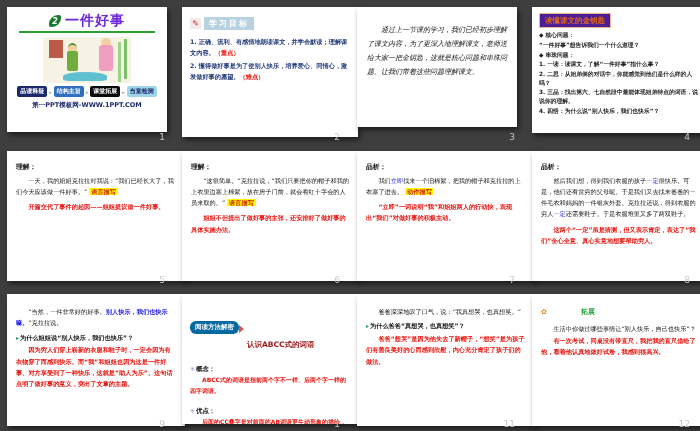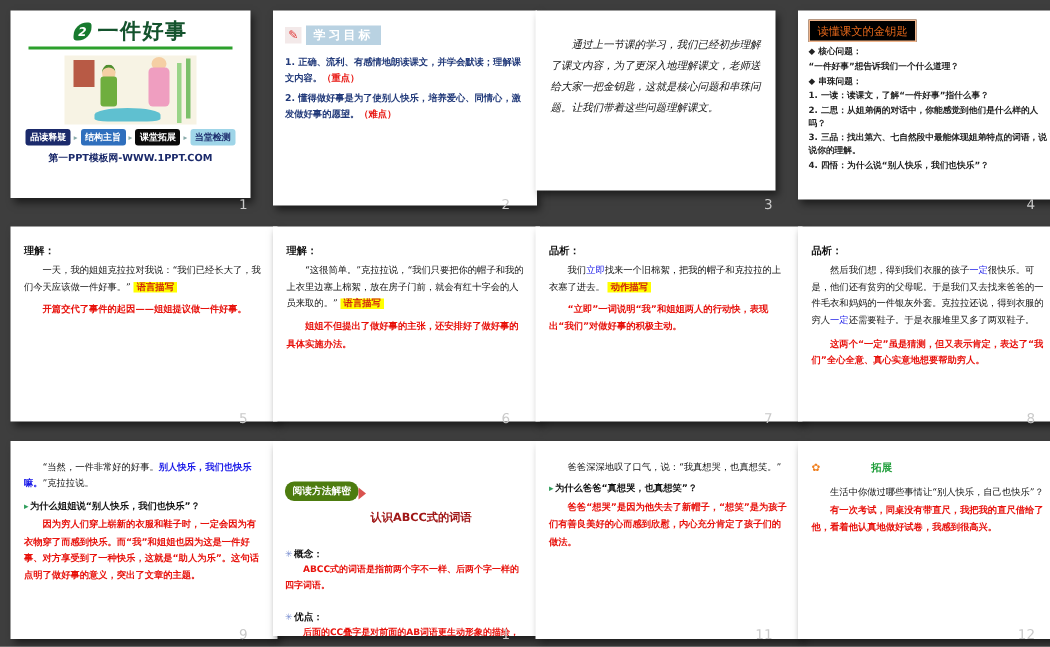--- a/index.html
+++ b/index.html
@@ -15,21 +15,21 @@
   .red{color:#e8120c;}
   .blue{color:#1a1ae8;}
   .tag{background:#ffff00;color:#d02010;font-weight:bold;padding:0 2px;white-space:nowrap;}
   .para{text-indent:2em;}
 
   
   .s1{padding-top:5px;text-align:center;}
   .s1row{display:flex;justify-content:center;align-items:center;gap:4px;}
   .logo{width:12px;height:12px;background:#177a2e;border-radius:9px 2px 9px 2px;display:flex;
         align-items:center;justify-content:center;color:#fff;font-size:8px;font-style:italic;font-weight:bold;}
-  .title1{color:#14532d;font-size:14px;font-weight:bold;letter-spacing:1px;font-family:Liberation Mono, monospace;}
+  .title1{color:#6d28d9;font-size:14px;font-weight:bold;letter-spacing:1px;font-family:Liberation Mono, monospace;}
   .gline{height:2px;background:#2ca02c;margin:1px 12px 0;}
   .illus{position:relative;width:88px;height:46px;margin:4px auto 3px;background:#f7f3e4;}
   .il-win{position:absolute;left:6px;top:3px;width:14px;height:18px;background:#b85a45;}
   .il-boy{position:absolute;left:24px;top:14px;width:11px;height:20px;background:#6fae3e;border-radius:2px;}
   .il-boy-head{position:absolute;left:25px;top:6px;width:9px;height:9px;border-radius:50%;background:#f5cfa4;border-top:2px solid #4f8f2f;}
   .il-girl{position:absolute;right:18px;top:8px;width:14px;height:26px;background:#ef9ec0;border-radius:3px;}
   .il-girl-head{position:absolute;right:20px;top:1px;width:10px;height:9px;border-radius:50%;background:#f5cfa4;}
   .il-table{position:absolute;left:20px;bottom:2px;width:44px;height:9px;background:#5fc0d0;border-radius:50% 50% 20% 20%;}
   .il-bamboo{position:absolute;right:4px;top:2px;width:3px;height:40px;background:#7cc06a;box-shadow:-6px 3px 0 #9ad488;}
   .btnrow{display:flex;justify-content:center;align-items:center;gap:2px;margin-top:2px;}
@@ -44,39 +44,39 @@
   .hicon{width:11px;height:11px;background:#f3e9e9;color:#e03030;font-size:8px;line-height:11px;text-align:center;}
   .hlabel{background:#b9d2e2;color:#ffffff;font-weight:bold;font-size:8px;padding:1px 5px;letter-spacing:2px;}
   .goals{color:#223a7a;font-weight:bold;font-size:6.2px;line-height:1.8;}
   .goals p{margin:0 0 2px;}
 
   
   .s3{padding:16px 10px 0;font-size:7px;line-height:2;color:#111;font-style:italic;}
 
   
   .s4{padding:6px 7px 0;font-size:5.8px;line-height:1.5;color:#222;font-weight:bold;}
-  .keybox{display:inline-block;border:1px solid #f0b48a;background:#000000;color:#e2661a;
-          font-size:7.5px;font-weight:normal;padding:1px 5px;margin-bottom:3px;}
+  .keybox{display:inline-block;border:1px solid #f0b48a;background:#4c1d95;color:#e2661a;
+          font-size:7.5px;font-weight:bold;padding:1px 5px;margin-bottom:3px;}
   .s4 p{margin:0 0 1px;}
 
   
   .sx{padding:10px 9px 0;font-size:6.2px;line-height:1.8;color:#111;}
   .sx h4{margin:0 0 2px;font-size:6.8px;color:#111;font-family:"DejaVu Serif",serif;}
   .analysis{color:#e8120c;font-weight:bold;margin-top:4px;text-indent:2em;}
 
   
   .qa{padding:12px 9px 0;font-size:6.2px;line-height:1.8;color:#111;}
   .qline{font-weight:bold;color:#111;margin-top:3px;}
   .qmark{color:#2e9e5b;font-size:6px;margin-right:1px;}
   .answer{color:#e8120c;font-weight:bold;text-indent:2em;margin-top:1px;}
 
   
   .s10{padding:10px 8px 0;}
   .hdr10{display:flex;align-items:center;gap:8px;margin-bottom:6px;}
-  .badge{position:relative;background:#4d7c0f;color:#fff;font-size:6.5px;font-weight:bold;
+  .badge{position:relative;background:#0369a1;color:#fff;font-size:6.5px;font-weight:bold;
          padding:2px 5px;border-radius:6px;white-space:nowrap;}
   .badge::after{content:"";position:absolute;right:-5px;top:4px;border-left:5px solid #d9534f;
          border-top:4px solid transparent;border-bottom:4px solid transparent;}
   .t10{color:#a01818;font-weight:bold;font-size:7.5px;margin-top:36px;}
   .s10 .bullet{color:#7a8fd0;font-size:6px;margin-right:1px;}
   .s10 .blabel{font-weight:bold;color:#111;font-size:6.4px;}
   .s10 .btext{color:#e8120c;font-weight:bold;font-size:6px;line-height:1.7;text-indent:2em;margin:0 0 2px;}
 
   
   .hdr12{display:flex;align-items:center;gap:2px;margin-bottom:4px;}

